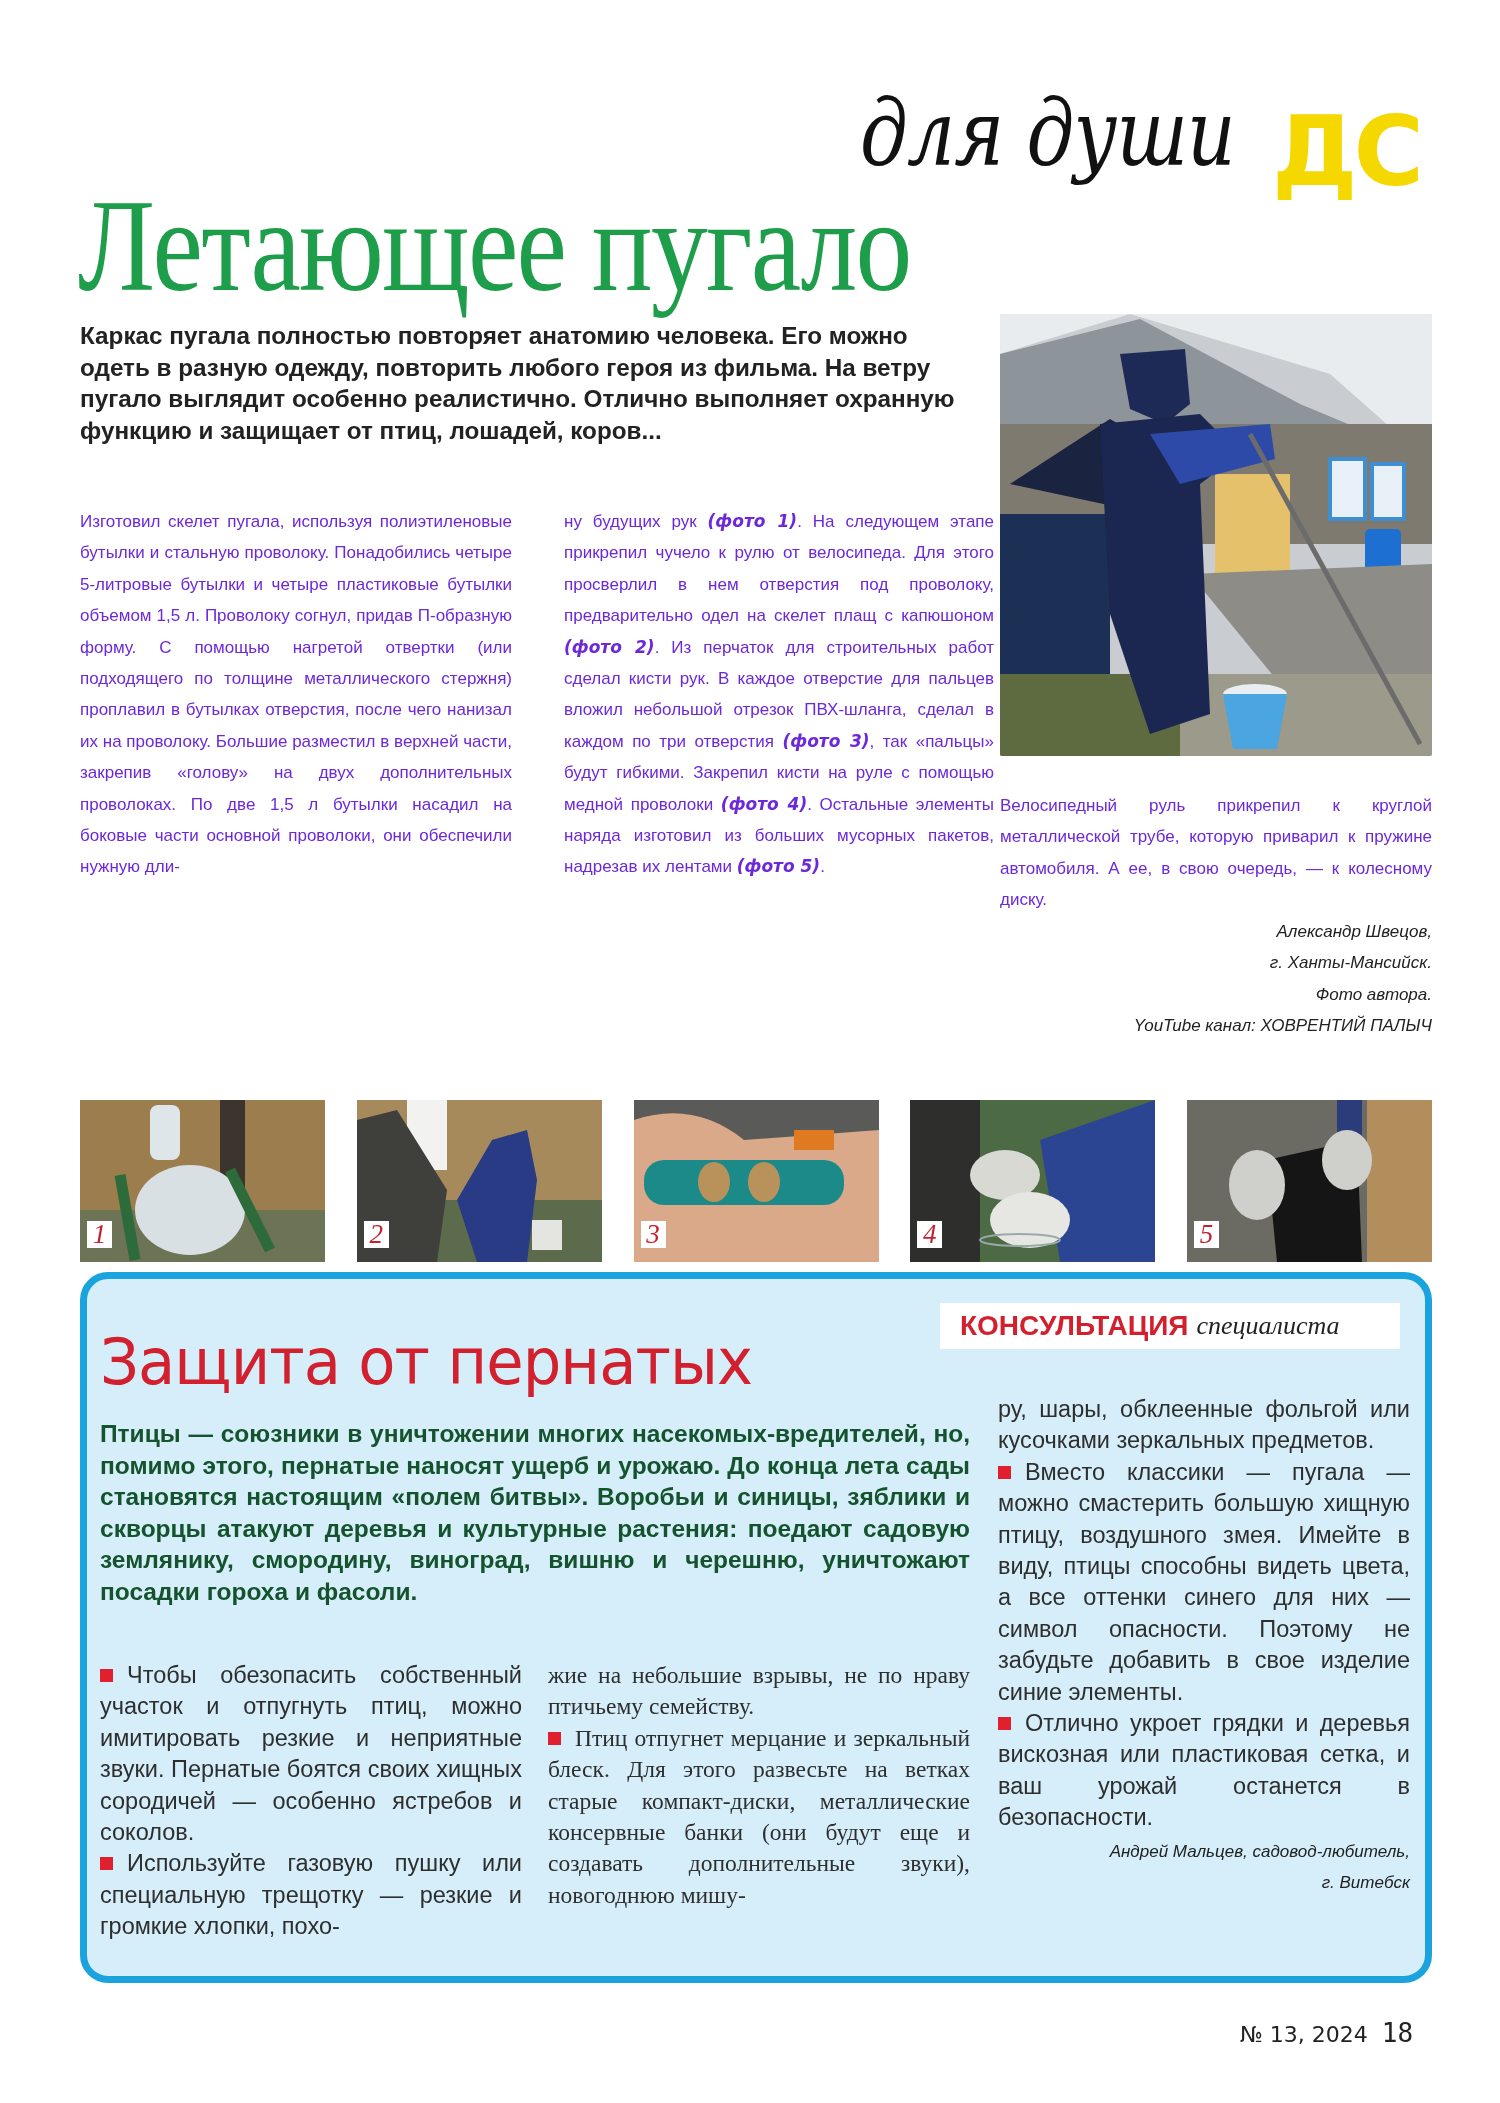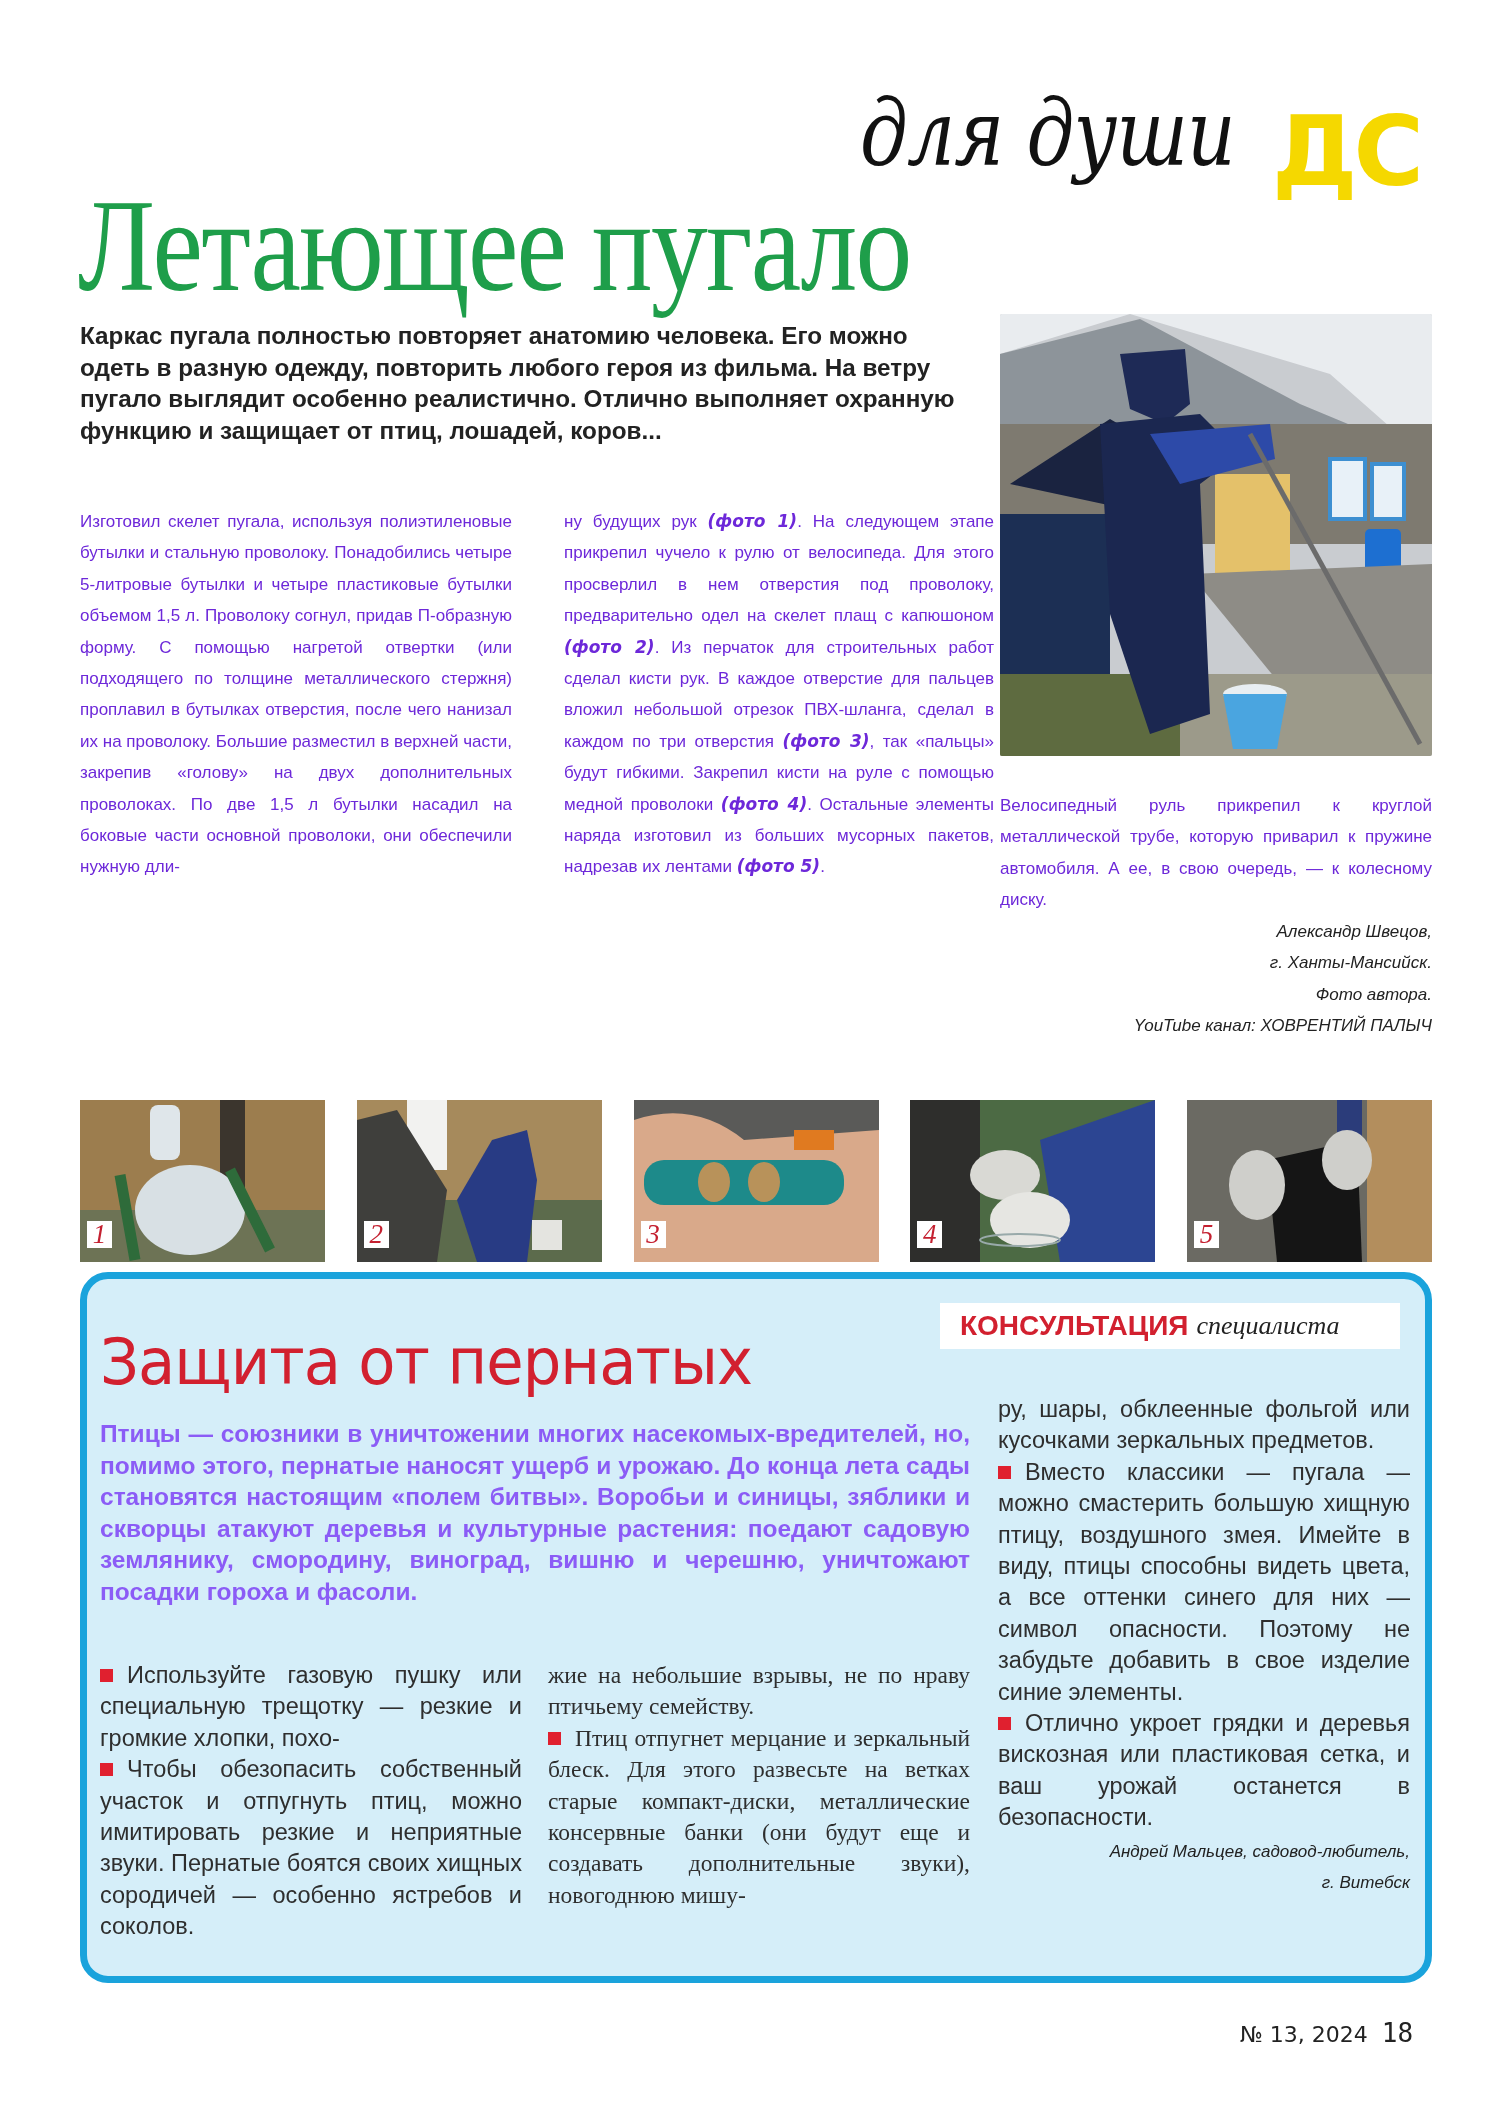--- a/index.html
+++ b/index.html
@@ -16,21 +16,21 @@
   .photo-main{left:1000px;top:314px;width:432px;height:442px;overflow:hidden;border-radius:2px;}
   .byline{font-style:italic;font-size:17px;line-height:31.5px;text-align:right;color:#222;}
   .strip{left:80px;top:1100px;width:1352px;height:162px;display:flex;justify-content:space-between;}
   .thumb{width:245px;height:162px;position:relative;overflow:hidden;}
   .thumb .num{position:absolute;left:7px;bottom:14px;width:25px;height:27px;background:#fff;color:#c42030;font-family:"Liberation Serif",serif;font-style:italic;font-size:27px;line-height:27px;text-align:center;}
   .box{left:80px;top:1272px;width:1338px;height:697px;border:7px solid #1aa3dc;border-radius:28px;background:#d5eef9;}
   .box-title{left:100px;top:1330px;font-family:"DejaVu Sans",sans-serif;font-size:64px;color:#d2202f;line-height:1;font-weight:normal;letter-spacing:-1px;transform:scaleX(0.95);transform-origin:left top;}
   .badge{left:940px;top:1303px;height:46px;width:460px;background:#fff;display:flex;align-items:center;padding-left:20px;box-sizing:border-box;}
   .badge .b1{font-family:"Liberation Sans",sans-serif;font-weight:bold;font-size:28px;color:#d2202f;letter-spacing:0px;}
   .badge .b2{font-family:"Liberation Serif",serif;font-style:italic;font-size:26px;color:#222;margin-left:8px;}
-  .box-lead{left:100px;top:1418px;width:870px;font-weight:bold;font-size:24.5px;line-height:31.5px;color:#8b5cf6;text-align:justify;}
+  .box-lead{left:100px;top:1418px;width:870px;font-weight:bold;font-size:24.5px;line-height:31.5px;color:#14532d;text-align:justify;}
   .bcol{font-size:23.5px;line-height:31.4px;text-align:justify;color:#2e2e2e;}
   .bcol1{left:100px;top:1660px;width:422px;}
   .bcol2{left:548px;top:1660px;width:422px;font-family:Liberation Serif, serif;}
   .bcol3{left:998px;top:1394px;width:412px;}
   .bullet{display:inline-block;width:13px;height:13px;background:#e0202f;margin-right:14px;vertical-align:1px;}
   .footer{left:1240px;top:2018px;font-family:"DejaVu Sans",sans-serif;font-size:22px;color:#222;}
   .footer .pg{font-family:"DejaVu Sans Mono",monospace;font-size:26px;margin-left:14px;}
   b.ph{font-style:italic;font-weight:bold;font-family:"DejaVu Sans",sans-serif;}
   svg{display:block;}
 </style>
@@ -143,22 +143,22 @@
 
 <div class="abs box"></div>
 <div class="abs badge">
   <span class="b1">КОНСУЛЬТАЦИЯ</span>
   <span class="b2">специалиста</span>
 </div>
 <div class="abs box-title">Защита от пернатых</div>
 <div class="abs box-lead">Птицы — союзники в уничтожении многих насекомых-вредителей, но, помимо этого, пернатые наносят ущерб и урожаю. До конца лета сады становятся настоящим «полем битвы». Воробьи и синицы, зяблики и скворцы атакуют деревья и культурные растения: поедают садовую землянику, смородину, виноград, вишню и черешню, уничтожают посадки гороха и фасоли.</div>
 
 <div class="abs bcol bcol1">
+  <div><span class="bullet"></span><span>Чтобы обезопасить собственный участок и отпугнуть птиц, можно имитировать резкие и неприятные звуки. Пернатые боятся своих хищных сородичей — особенно ястребов и соколов.</span></div>
   <div><span class="bullet"></span><span>Используйте газовую пушку или специальную трещотку — резкие и громкие хлопки, похо-</span></div>
-  <div><span class="bullet"></span><span>Чтобы обезопасить собственный участок и отпугнуть птиц, можно имитировать резкие и неприятные звуки. Пернатые боятся своих хищных сородичей — особенно ястребов и соколов.</span></div>
 </div>
 
 <div class="abs bcol bcol2">
   <div>жие на небольшие взрывы, не по нраву птичьему семейству.</div>
   <div><span class="bullet"></span><span>Птиц отпугнет мерцание и зеркальный блеск. Для этого развесьте на ветках старые компакт-диски, металлические консервные банки (они будут еще и создавать дополнительные звуки), новогоднюю мишу-</span></div>
 </div>
 
 <div class="abs bcol bcol3">
   <div>ру, шары, обклеенные фольгой или кусочками зеркальных предметов.</div>
   <div><span class="bullet"></span><span>Вместо классики — пугала — можно смастерить большую хищную птицу, воздушного змея. Имейте в виду, птицы способны видеть цвета, а все оттенки синего для них — символ опасности. Поэтому не забудьте добавить в свое изделие синие элементы.</span></div>

